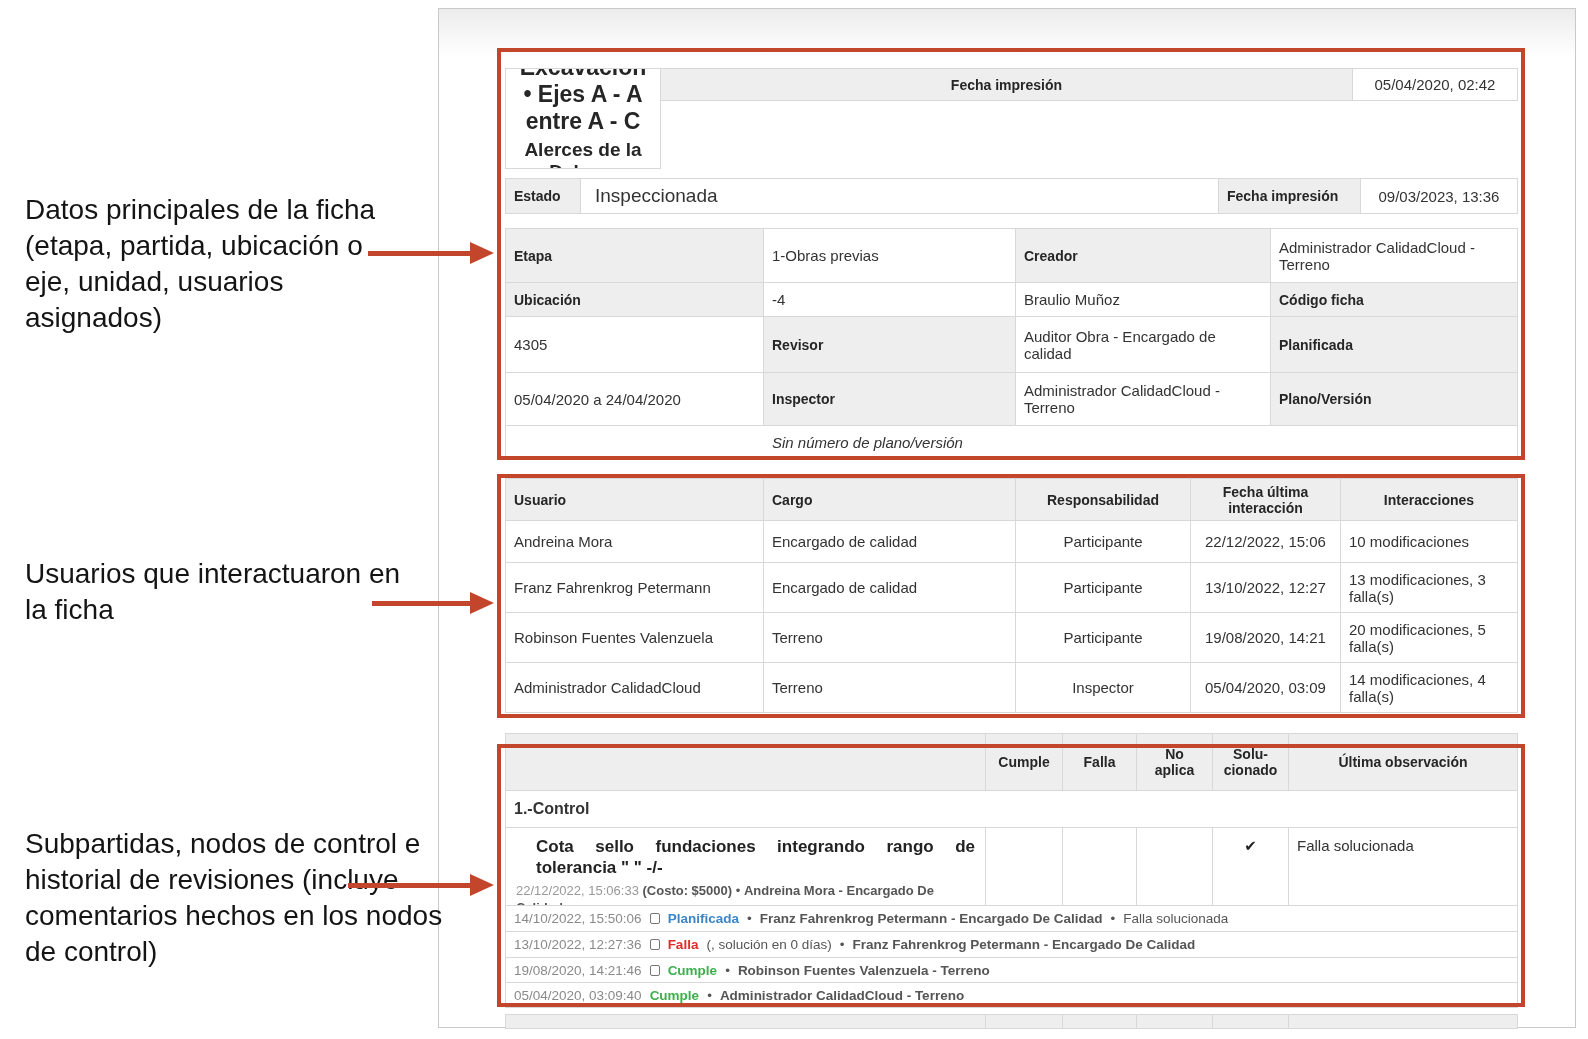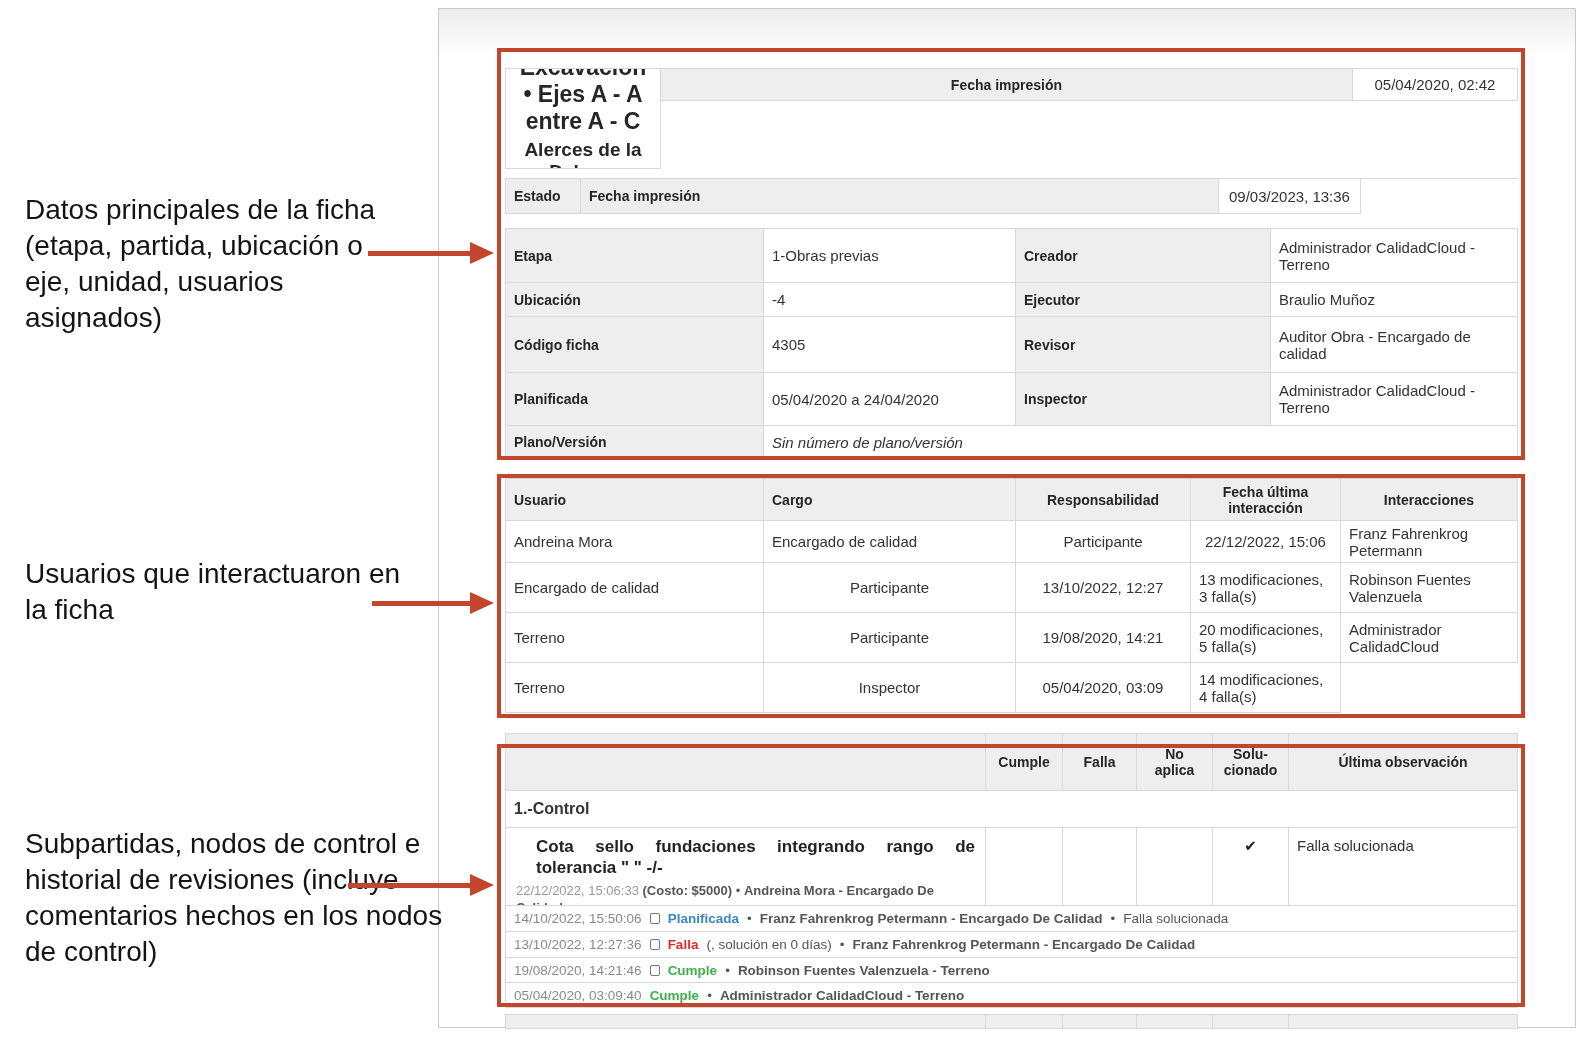--- a/index.html
+++ b/index.html
@@ -101,33 +101,33 @@
     <div class="cell title-cell">
       <div class="doc-title">Excavación • Ejes A - A entre A - C</div>
       <div class="doc-subtitle">Alerces de la Dehesa</div>
     </div>
     <div class="cell hd ctr">Fecha impresión</div>
     <div class="cell ctr">05/04/2020, 02:42</div>
   </div>
 
   <div class="tbl t2">
     <div class="cell hd">Estado</div>
+    <div class="cell estado-value">Inspeccionada</div>
     <div class="cell hd">Fecha impresión</div>
     <div class="cell ctr">09/03/2023, 13:36</div>
   </div>
 
   <div class="tbl t3">
     <div class="cell hd">Etapa</div>
     <div class="cell">1-Obras previas</div>
     <div class="cell hd">Creador</div>
     <div class="cell">Administrador CalidadCloud - Terreno</div>
 
     <div class="cell hd">Ubicación</div>
     <div class="cell">-4</div>
-    <div class="cell hd">Ejecutor</div>
     <div class="cell">Braulio Muñoz</div>
 
     <div class="cell hd">Código ficha</div>
     <div class="cell">4305</div>
     <div class="cell hd">Revisor</div>
     <div class="cell">Auditor Obra - Encargado de calidad</div>
 
     <div class="cell hd">Planificada</div>
     <div class="cell">05/04/2020 a 24/04/2020</div>
     <div class="cell hd">Inspector</div>
@@ -141,20 +141,21 @@
     <div class="cell hd">Usuario</div>
     <div class="cell hd">Cargo</div>
     <div class="cell hd ctr">Responsabilidad</div>
     <div class="cell hd ctr">Fecha última interacción</div>
     <div class="cell hd ctr">Interacciones</div>
 
     <div class="cell">Andreina Mora</div>
     <div class="cell">Encargado de calidad</div>
     <div class="cell ctr">Participante</div>
     <div class="cell ctr">22/12/2022, 15:06</div>
+    <div class="cell">10 modificaciones</div>
 
     <div class="cell">Franz Fahrenkrog Petermann</div>
     <div class="cell">Encargado de calidad</div>
     <div class="cell ctr">Participante</div>
     <div class="cell ctr">13/10/2022, 12:27</div>
     <div class="cell">13 modificaciones, 3 falla(s)</div>
 
     <div class="cell">Robinson Fuentes Valenzuela</div>
     <div class="cell">Terreno</div>
     <div class="cell ctr">Participante</div>

